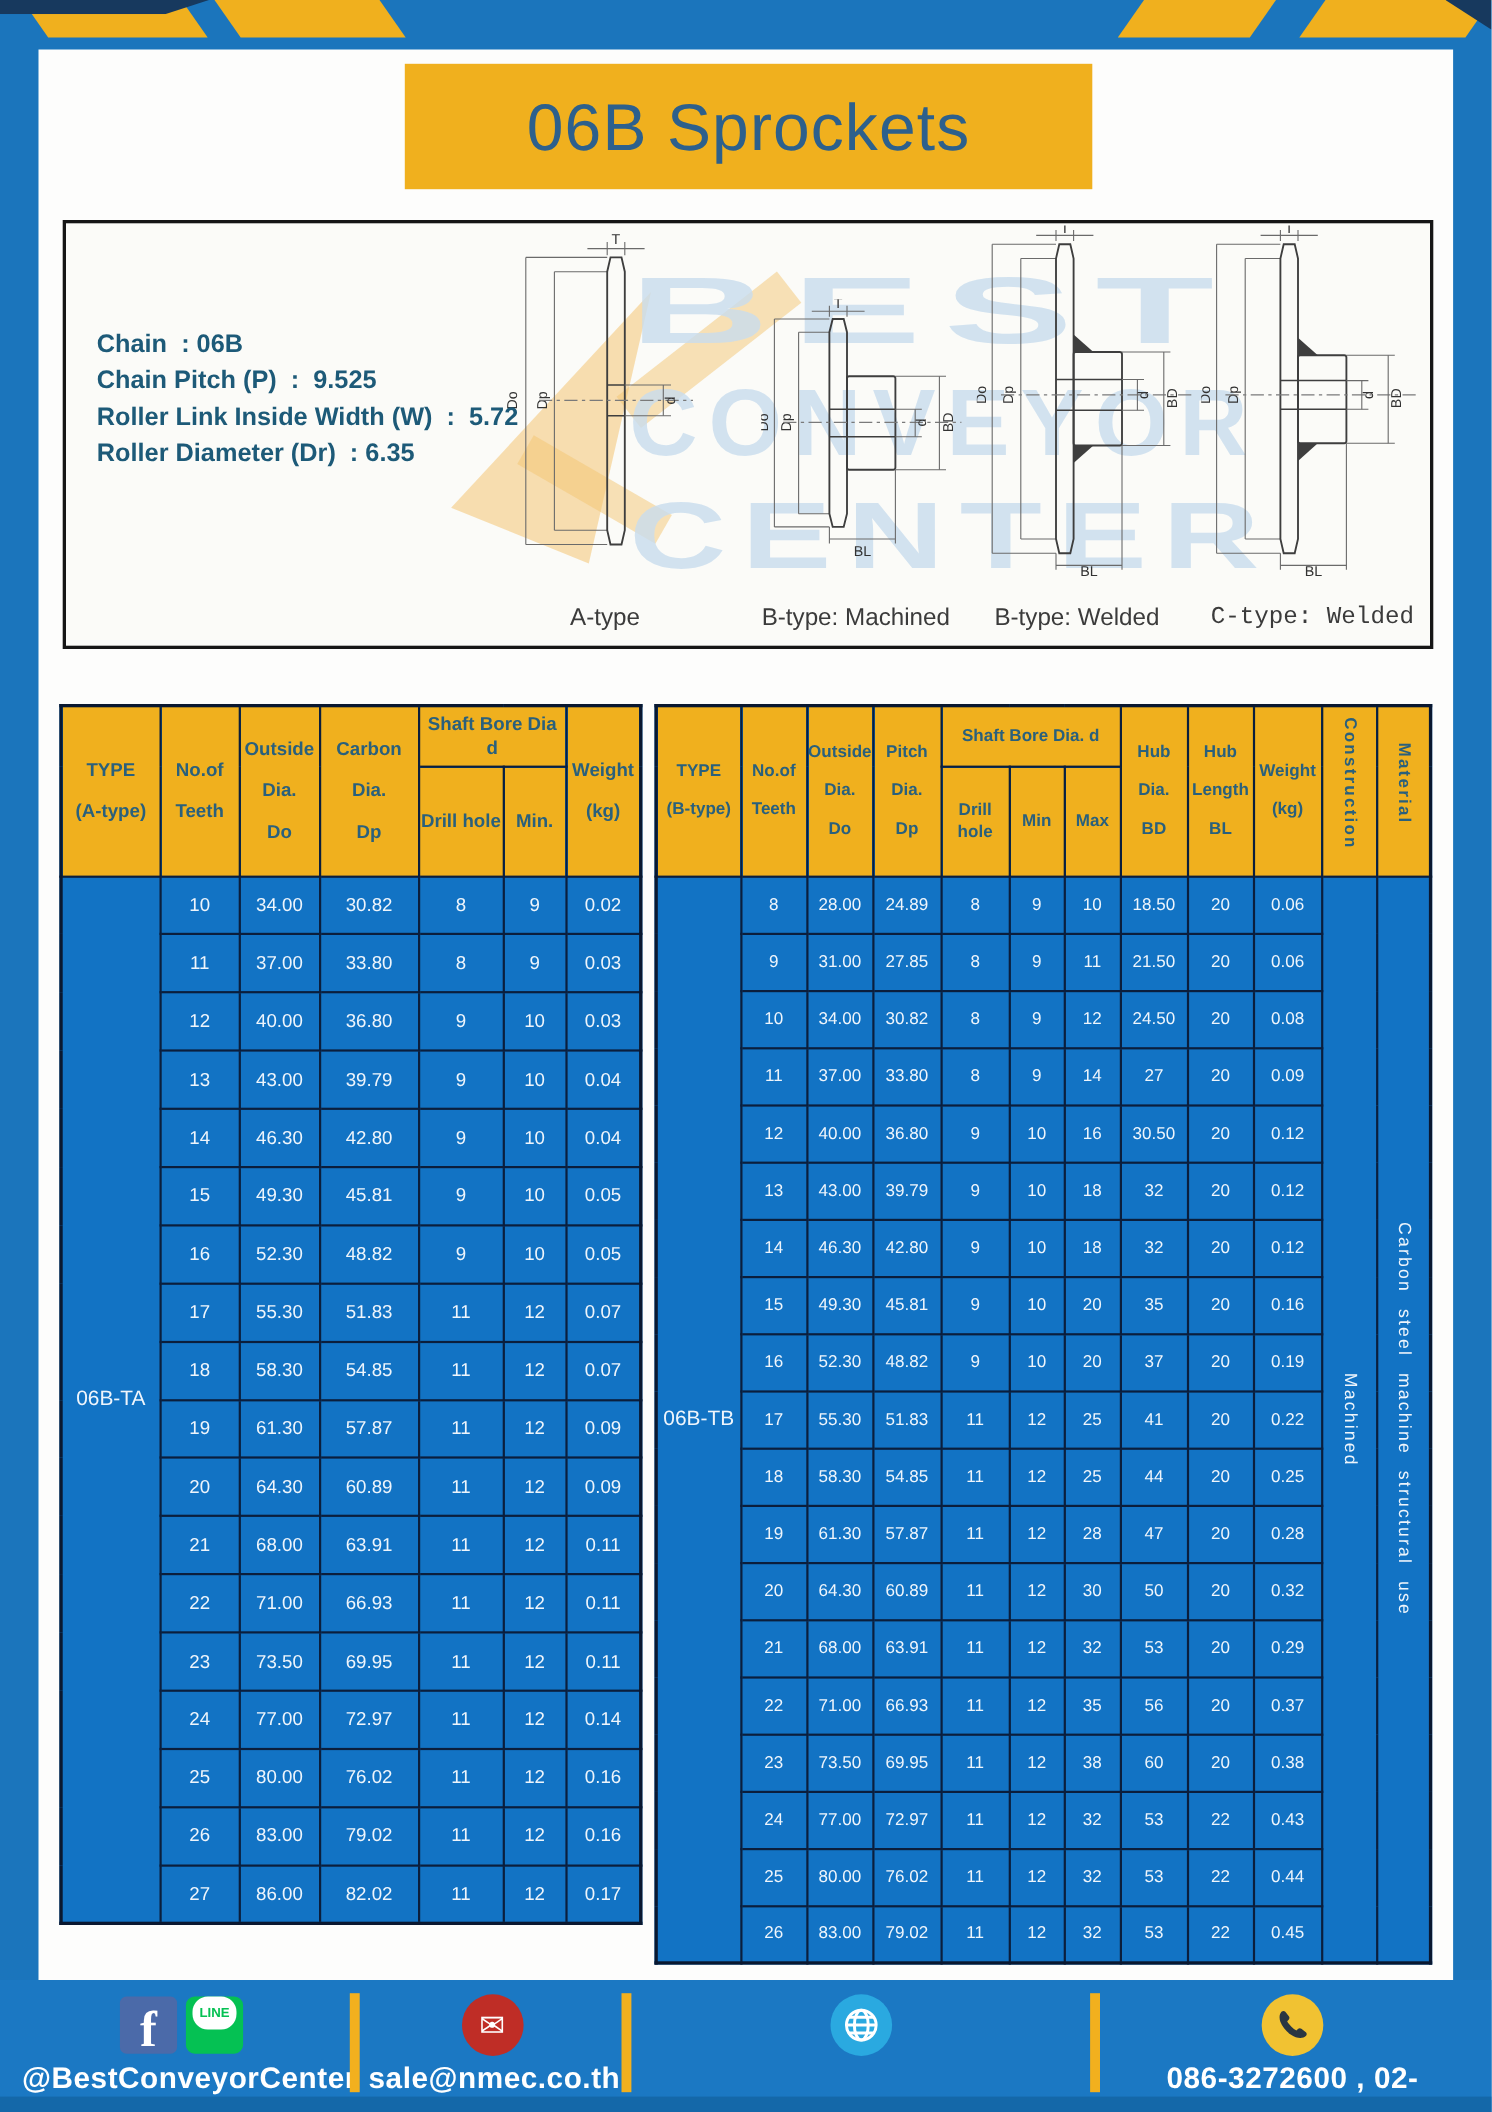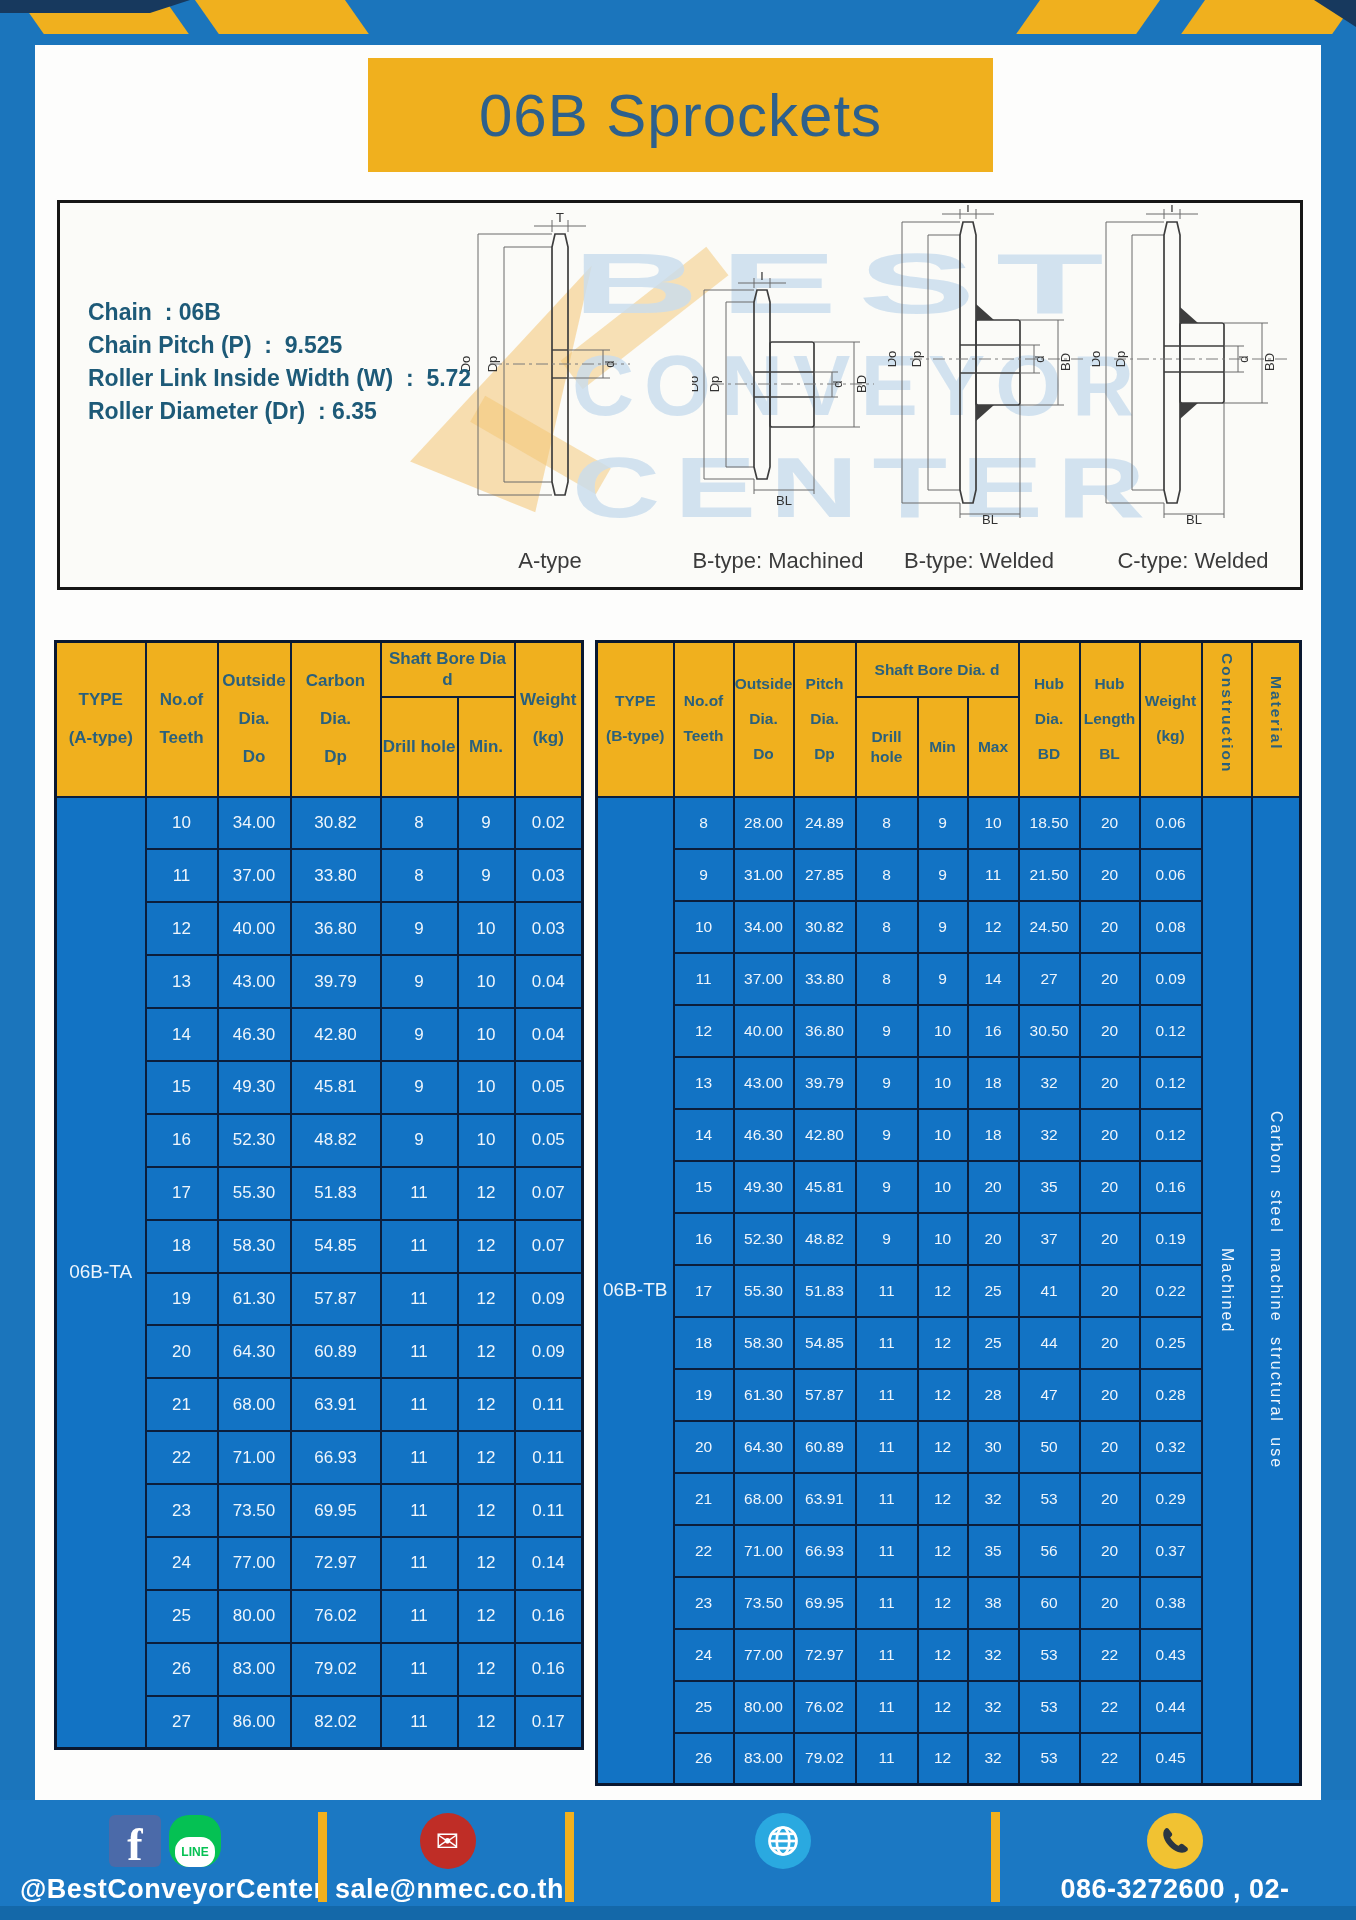--- a/index.html
+++ b/index.html
@@ -67,21 +67,21 @@
   td.material-cell{word-spacing:8px;}
   
   .footer{position:absolute;left:0;top:1800px;width:1356px;height:120px;background:#1b78c3;}
   .footer-dark{position:absolute;left:0;bottom:0;width:100%;height:14px;background:#1468a9;}
   .f-item{position:absolute;top:12px;text-align:center;}
   .f-icons{display:flex;justify-content:center;align-items:center;gap:8px;height:58px;margin-bottom:4px;}
   .f-label{font-size:27px;font-weight:bold;color:#ffffff;letter-spacing:.5px;}
   .f-div{position:absolute;top:12px;width:9px;height:90px;background:#f2b01e;}
   .ic-fb{width:52px;height:52px;background:#4b6aa9;border-radius:6px;color:#fff;font-weight:bold;
     font-family:"Liberation Serif",serif;font-size:46px;line-height:60px;text-align:center;}
-  .ic-line{width:52px;height:52px;background:#05c153;border-radius:20px;display:flex;align-items:flex-end;justify-content:center;}
+  .ic-line{width:52px;height:52px;background:#05c153;border-radius:8px;display:flex;align-items:flex-start;justify-content:center;}
   .ic-line .bub{width:40px;height:30px;background:#fff;border-radius:14px;color:#05c153;font-size:12px;font-weight:bold;
     line-height:30px;text-align:center;letter-spacing:0;}
   .ic-round{width:56px;height:56px;border-radius:50%;display:flex;align-items:center;justify-content:center;}
   .ic-mail{background:#bf2d26;color:#fff;font-size:28px;font-family:"DejaVu Sans",sans-serif;}
 </style>
 </head>
 <body>
 
 <div class="content-bg"></div>
 
@@ -233,21 +233,21 @@
   <text class="lbl" transform="rotate(-90 182 157)" x="182" y="157" text-anchor="middle">BD</text>
   <line class="dim" x1="72" y1="298" x2="72" y2="313"></line>
     <line class="dim" x1="132" y1="198" x2="132" y2="313"></line>
   <line class="dim" x1="72" y1="309" x2="132" y2="309"></line>
   <text class="lbl" x="102" y="319" text-anchor="middle">BL</text>
 </svg>
 
 <div class="cap" style="left:430px;">A-type</div>
 <div class="cap" style="left:658px;">B-type: Machined</div>
 <div class="cap" style="left:859px;">B-type: Welded</div>
-<div class="cap" style="left:1073px;">C-type: Welded</div>
+<div class="cap" style="left:1073px;font-family:Liberation Mono, monospace;">C-type: Welded</div>
 
 <table class="tbl tbl-a">
   <colgroup>
     <col style="width:90px">
       <col style="width:72px">
       <col style="width:73px">
       <col style="width:90px">
     <col style="width:77px">
       <col style="width:57px">
       <col style="width:68px">

